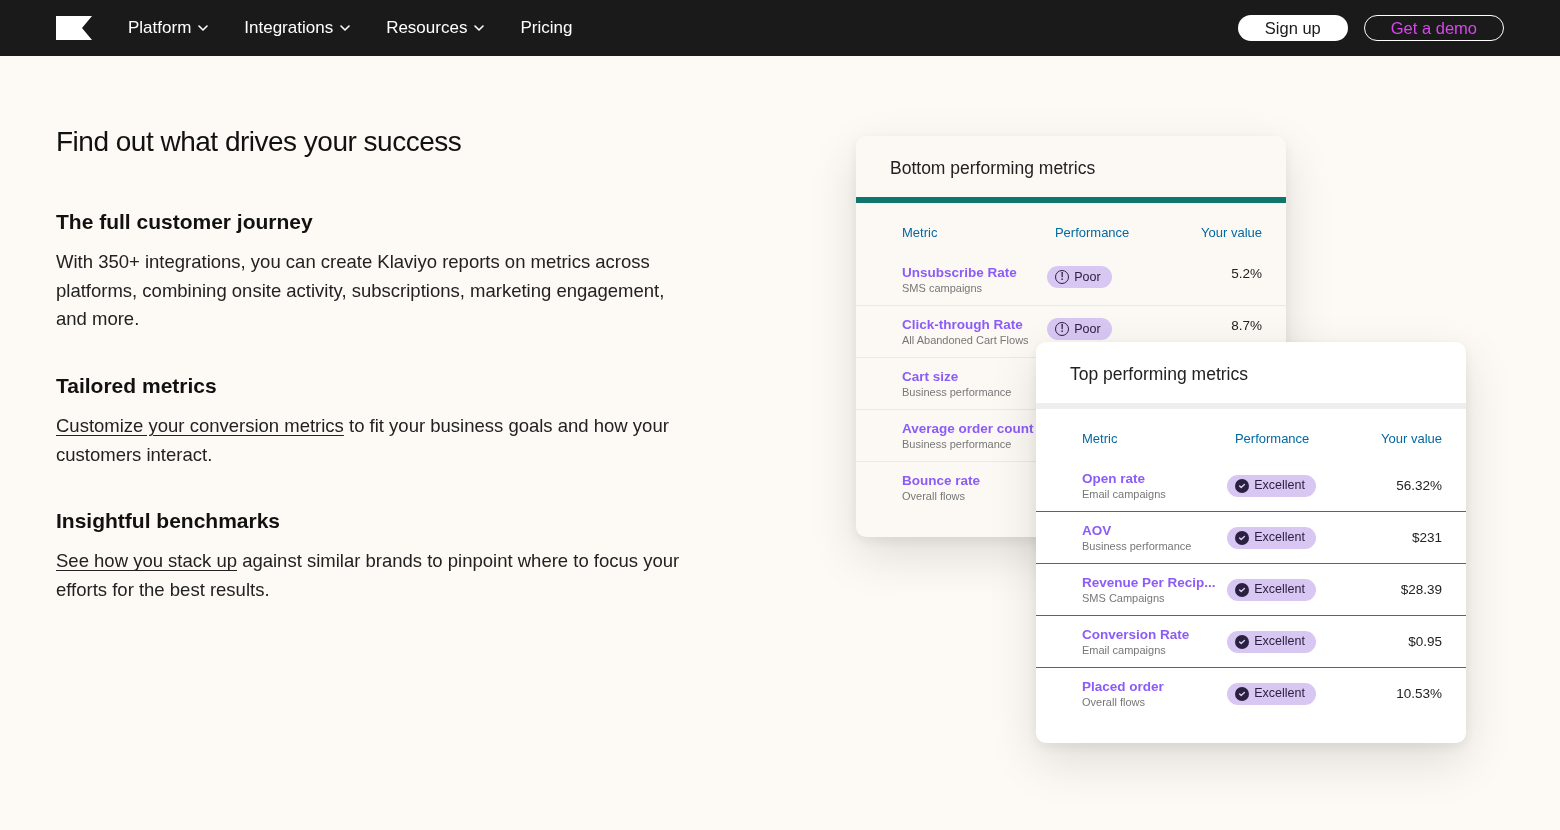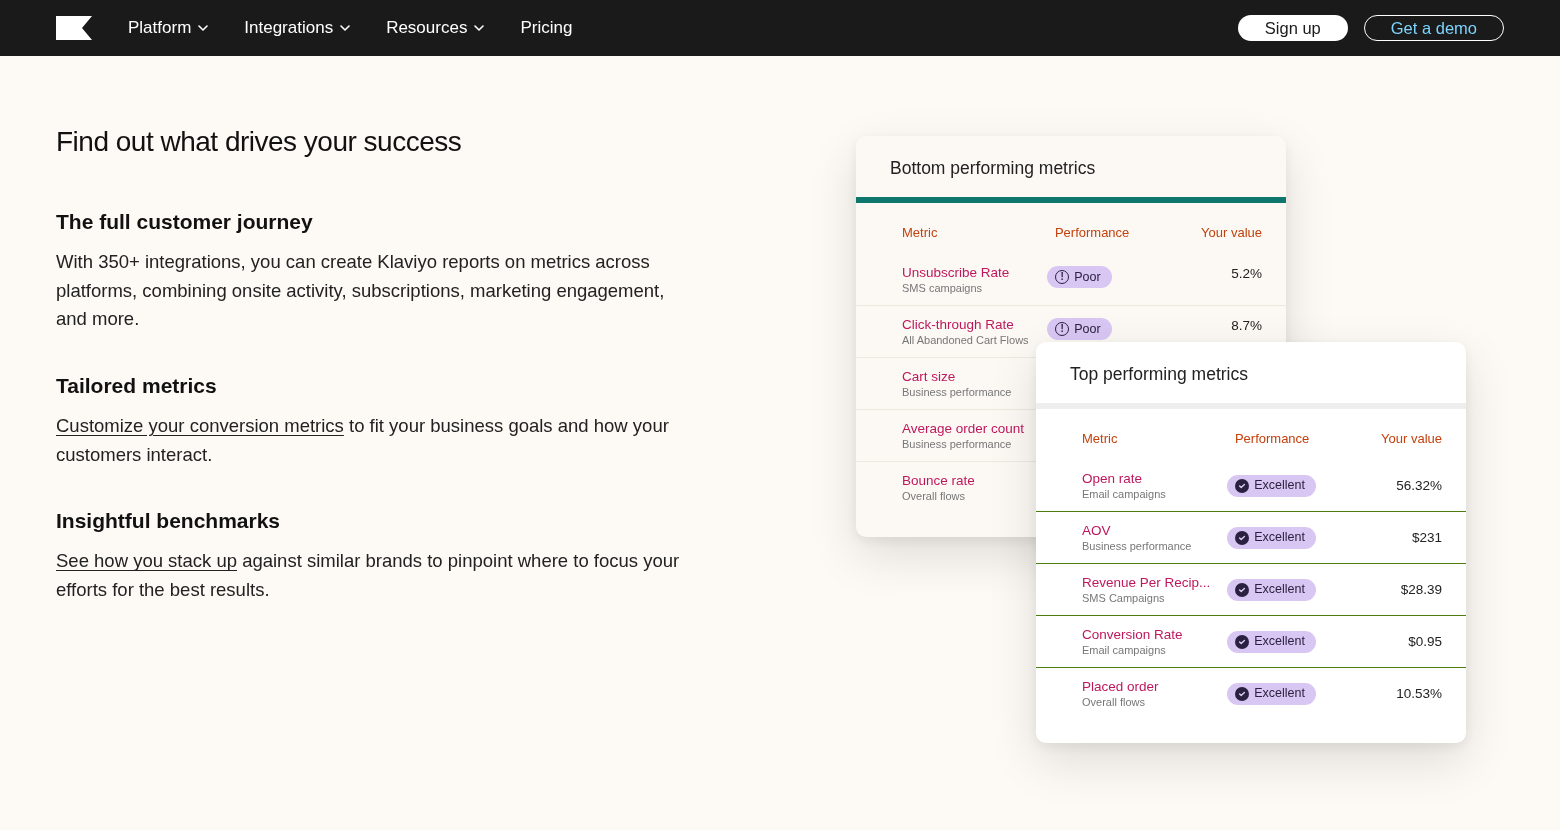--- a/index.html
+++ b/index.html
@@ -49,21 +49,21 @@
   .btn {
     border-radius: 999px;
     font-size: 16.5px;
     font-weight: 500;
     padding: 4px 26px;
     cursor: pointer;
     border: 1px solid transparent;
     line-height: 1;
   }
   .btn-light { background:#fff; color:#1a1a1a; }
-  .btn-outline { background:transparent; color:#7dd3fc; border-color:#fff; }
+  .btn-outline { background:transparent; color:#d946ef; border-color:#fff; }
 
   
   .main {
     display:flex;
     padding: 70px 56px 0 56px;
     gap: 60px;
     position: relative;
     height: calc(830px - 68px);
   }
   .left {
@@ -129,36 +129,36 @@
 
   .thead, .row {
     display:flex;
     align-items:center;
     padding: 0 24px 0 46px;
   }
   .thead {
     padding-top: 22px;
     padding-bottom: 14px;
     font-size: 13px;
-    color:#c2410c;
+    color:#0369a1;
     gap:40px;
   }
   .col-metric { flex: 1.25; }
   .col-perf   { flex: 1; }
   .col-val    { flex: 0.85; text-align:right; }
 
   .row {
     border-top: 1px solid #4d7c0f;
     padding-top: 11px;
     padding-bottom: 11px;
   }
   .card-bottom .row { border-top-color:#eee8df; }
   .row:first-of-type { border-top: none; }
 
-  .m-name { font-size: 13.5px; color:#be185d; font-weight:400; }
+  .m-name { font-size: 13.5px; color:#8b5cf6; font-weight:700; }
   .m-sub  { font-size: 11px; color:#777; margin-top:2px; }
   .val    { font-size: 13.5px; color:#222; text-align:right; }
 
   .badge {
     display:inline-flex;
     align-items:center;
     gap:5px;
     background:#d9c7f3;
     color:#2a2140;
     font-size: 12.5px;

